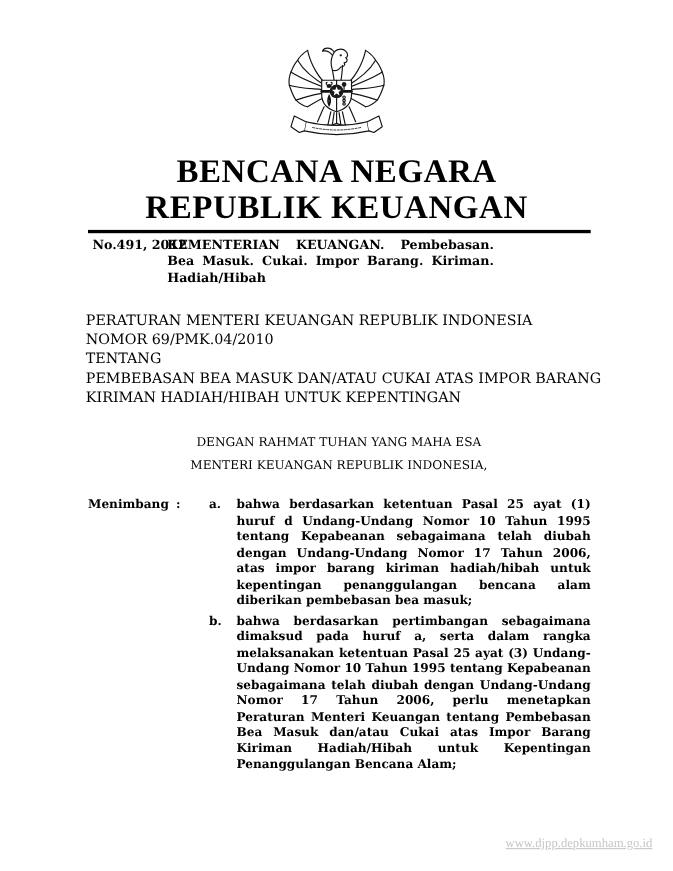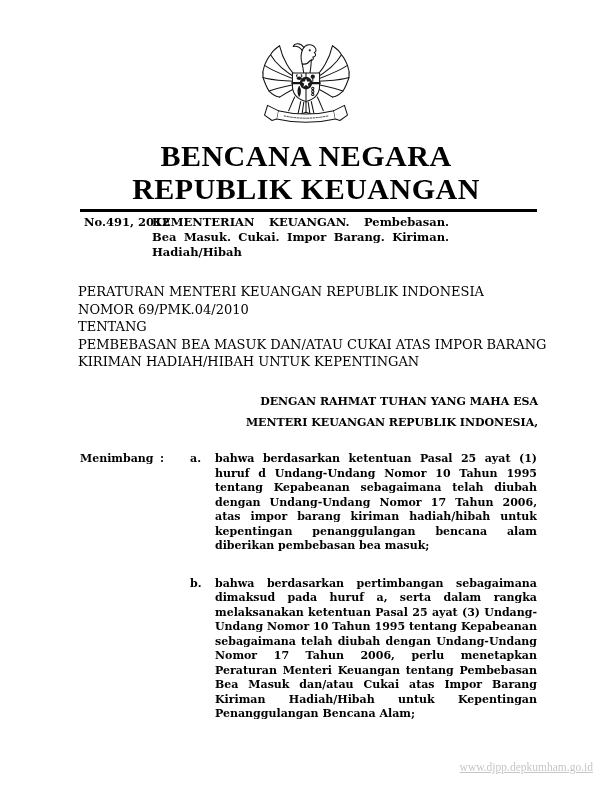--- a/index.html
+++ b/index.html
@@ -64,39 +64,39 @@
     font-size: 13px;
     font-weight: normal;
     line-height: 17.5px;
   }
   .reg-heading .h-line { white-space: nowrap; }
   .preamble {
     position: absolute;
     top: 391px;
     left: 78px;
     width: 460px;
-    text-align: right;
+    text-align: center;
     font-size: 11px;
-    font-weight: bold;
+    font-weight: normal;
     line-height: 21px;
   }
   .preamble .p-line { white-space: nowrap; }
   .considerations {
     position: absolute;
     top: 452px;
     left: 80px;
     width: 457px;
     font-size: 11px;
     font-weight: bold;
     line-height: 14.5px;
   }
   .c-grid {
     display: grid;
     grid-template-columns: 80px 30px 25px 1fr;
-    row-gap: 23px;
+    row-gap: 4px;
     align-items: start;
   }
   .c-text { text-align: justify; }
   .footer-url {
     position: absolute;
     top: 761px;
     right: 19px;
     font-family: Liberation Serif, serif;
     font-size: 11.5px;
     font-weight: normal;

